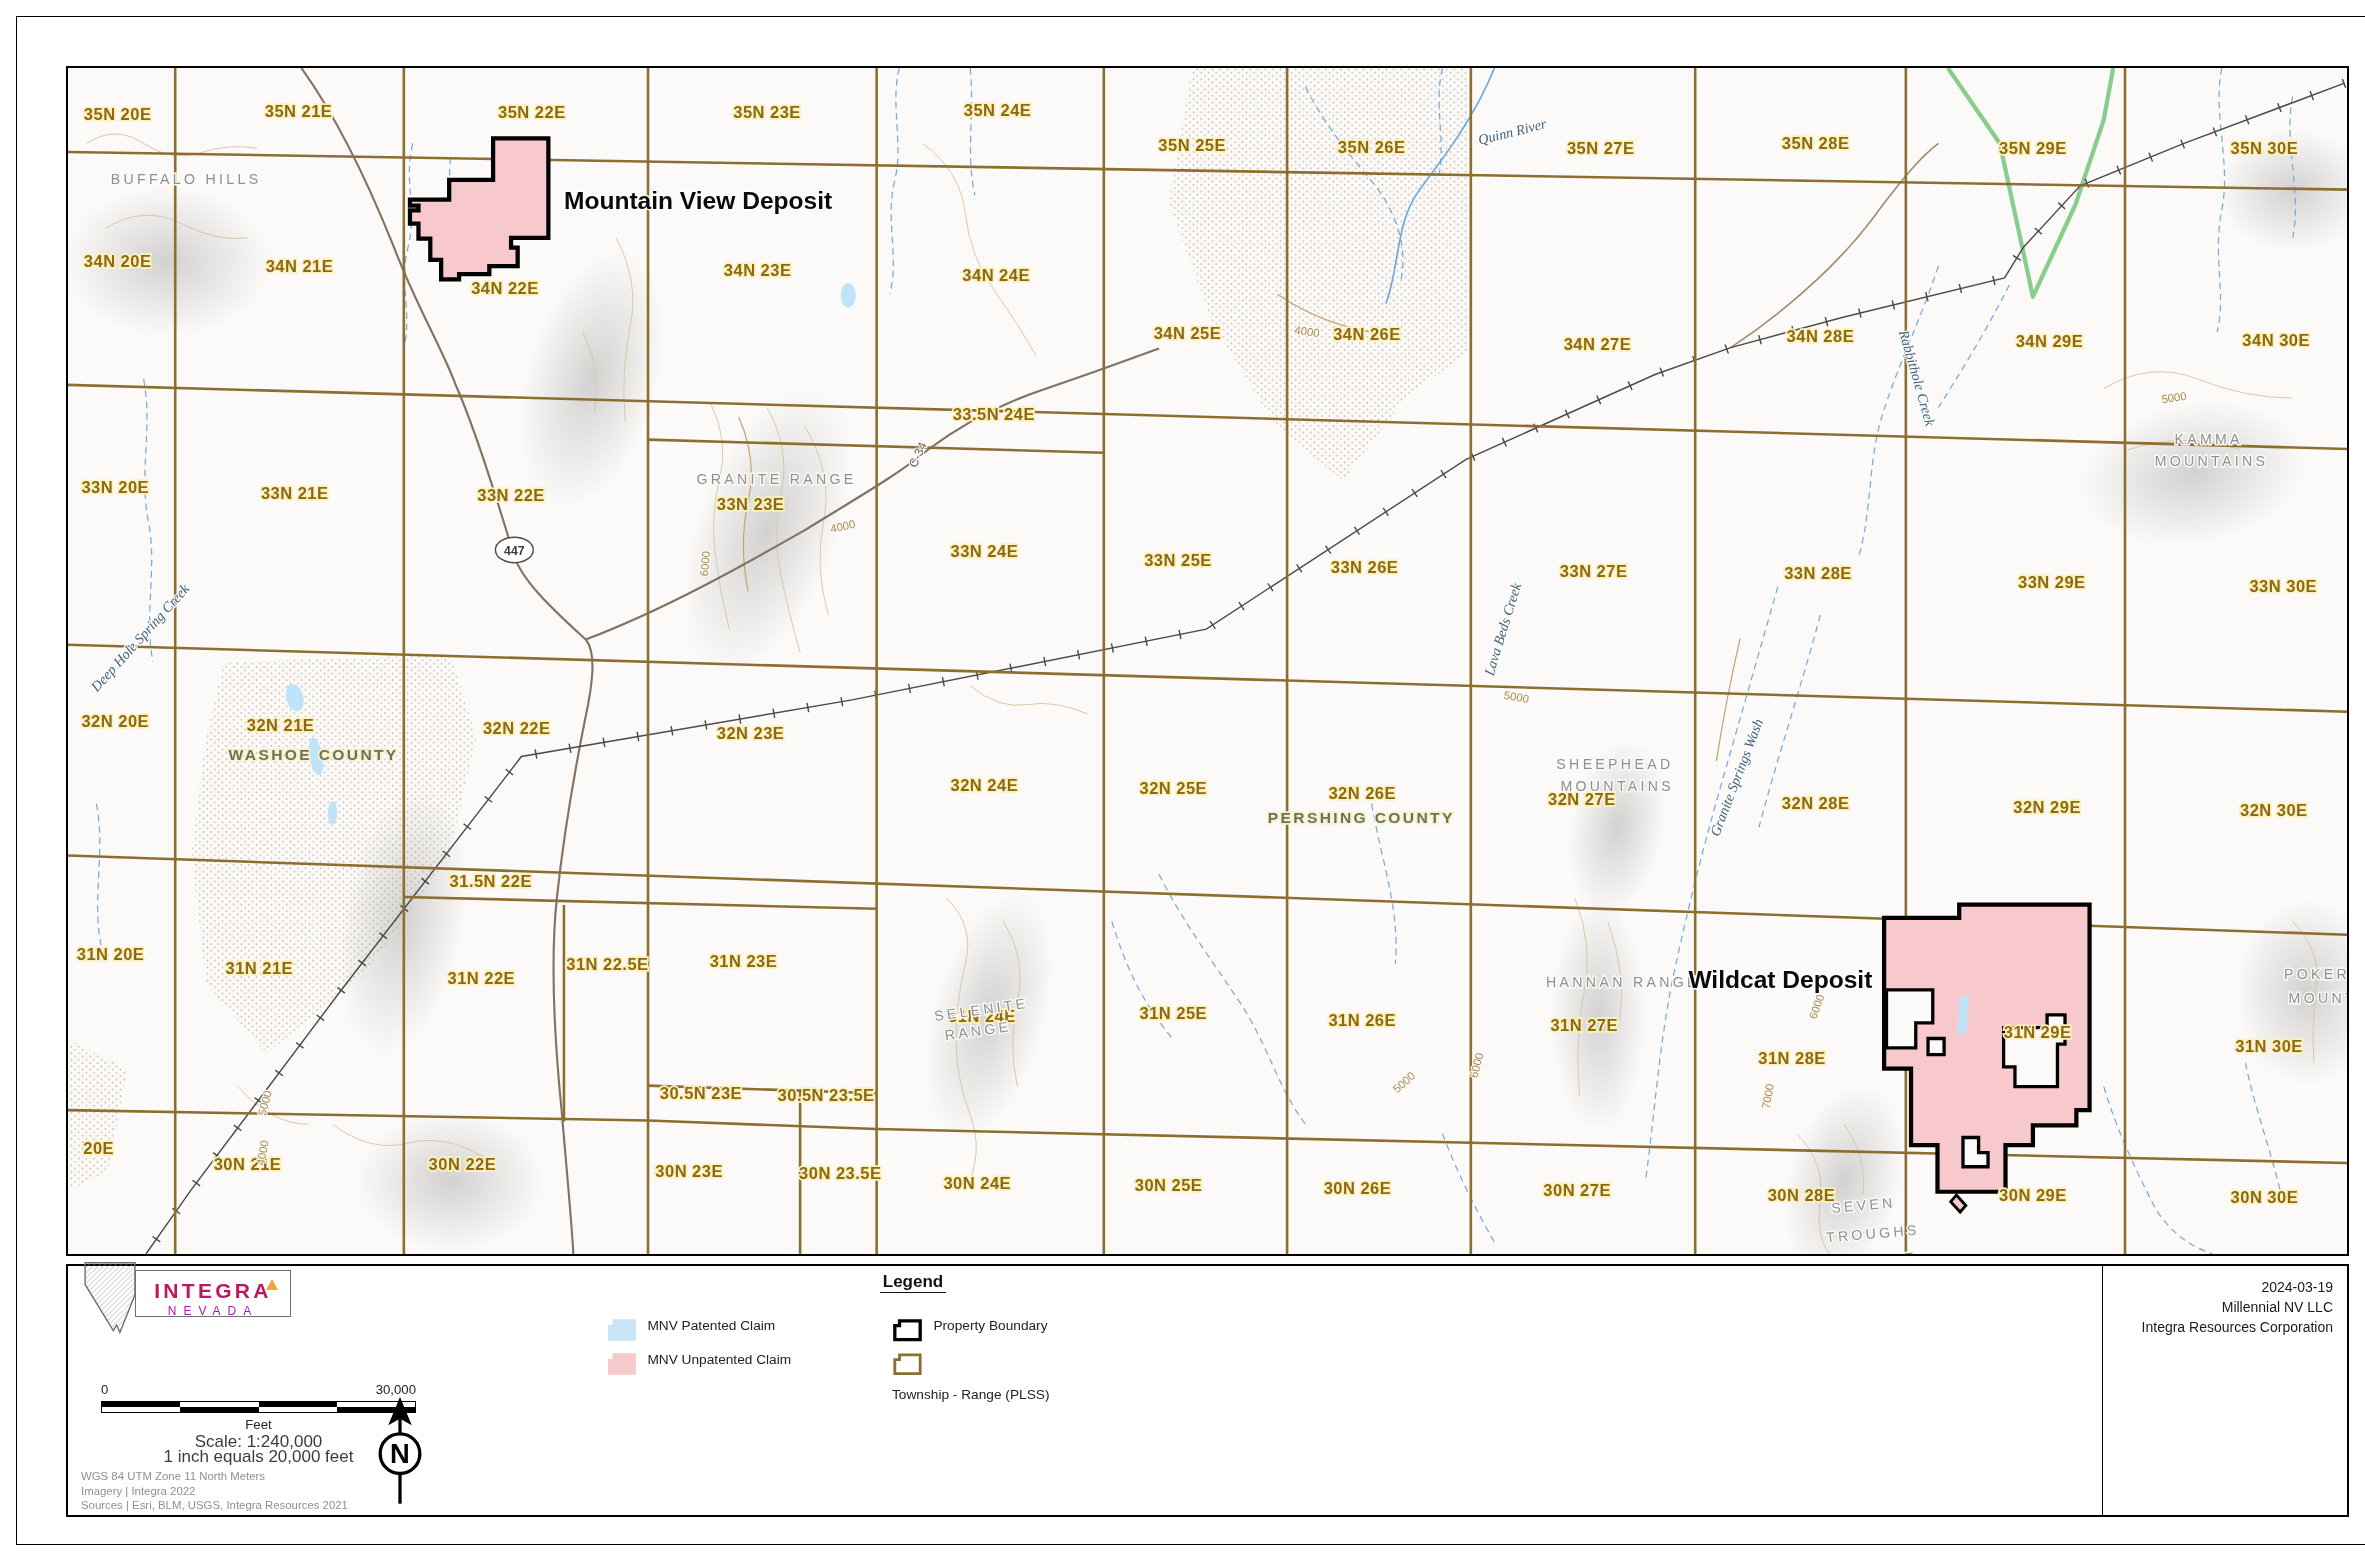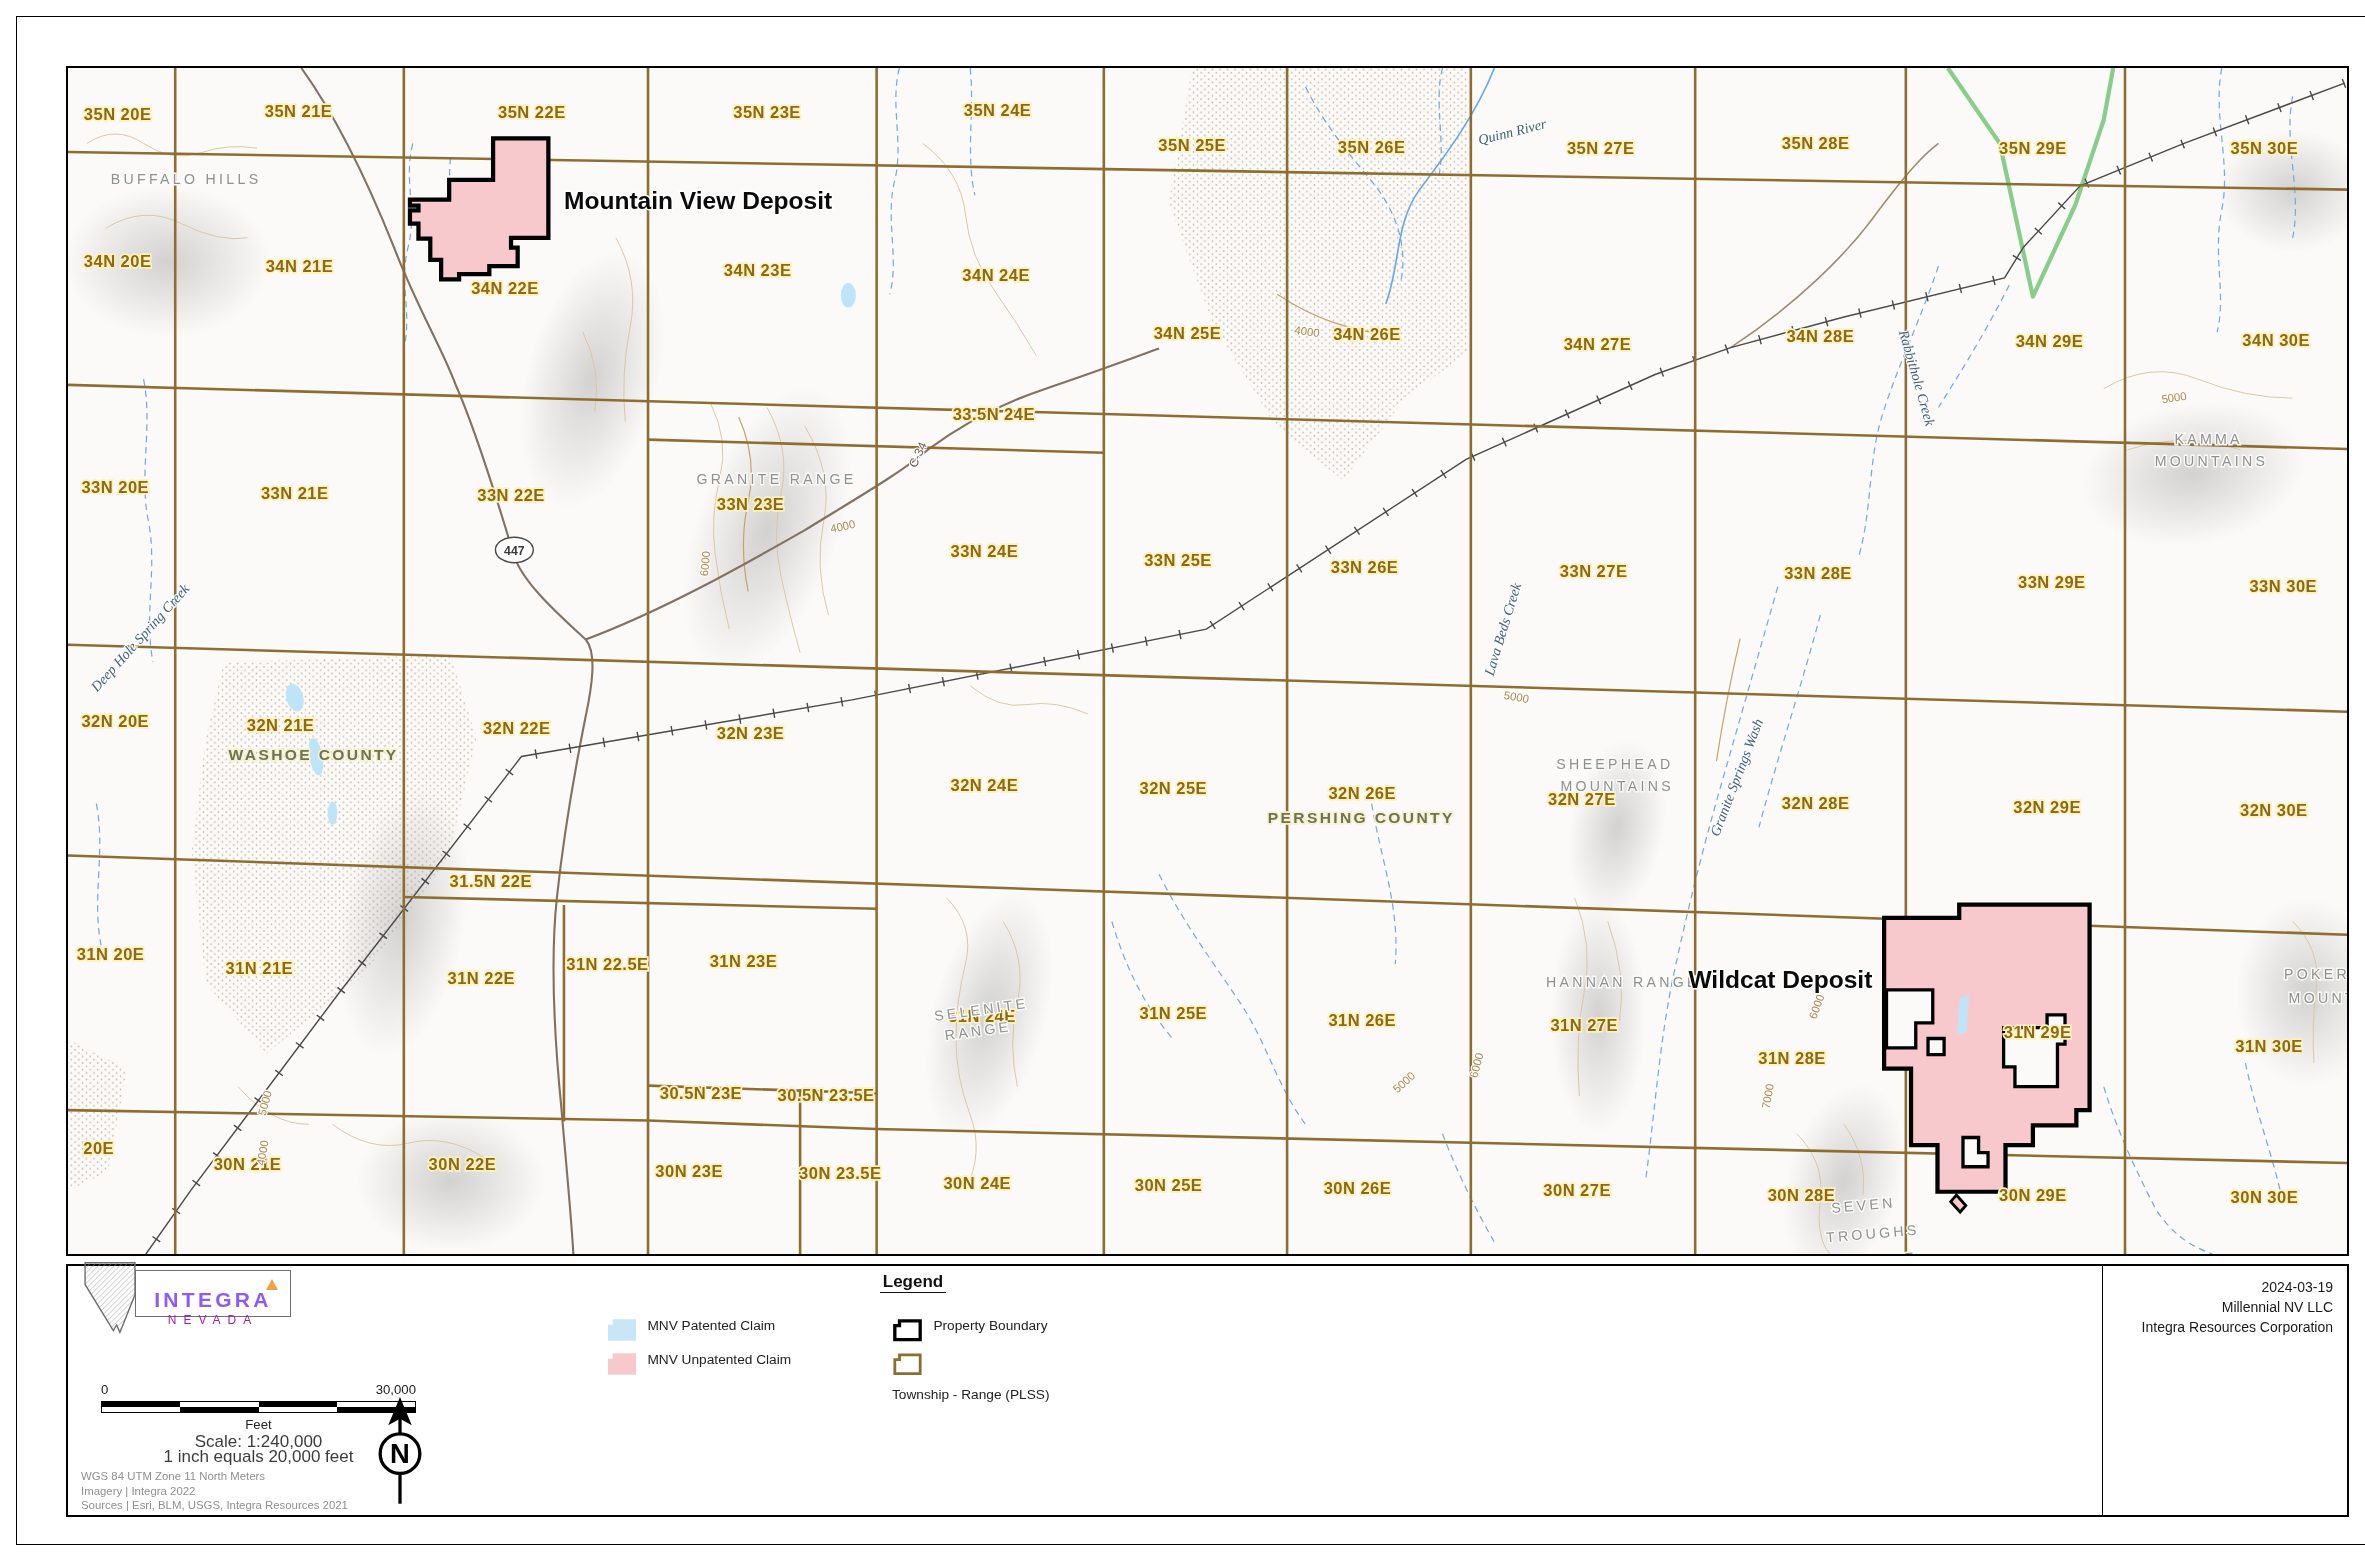--- a/index.html
+++ b/index.html
@@ -22,21 +22,21 @@
   .creek{font-family:"Liberation Serif",serif;font-style:italic;font-size:30px;fill:#41617f;stroke:#fafaf7;stroke-width:5px;paint-order:stroke;}
   .contour{font-size:24px;fill:#ab8851;stroke:#fafaf7;stroke-width:5px;paint-order:stroke;}
   .deposit{font-weight:bold;font-size:52px;fill:#0b0b0b;stroke:#ffffff;stroke-width:6px;paint-order:stroke;}
   .roadlbl{font-size:26px;fill:#6e6258;stroke:#fafaf7;stroke-width:5px;paint-order:stroke;}
   .shieldtxt{font-weight:bold;font-size:26px;fill:#3a3a3a;}
 
   
   .abs{position:absolute;}
   .logo-box{position:absolute;left:135px;top:1270px;width:156px;height:47px;border:1.4px solid #6f6f6f;
             background:#fff;box-sizing:border-box;text-align:center;}
-  .logo-integra{margin-top:17px;font-size:21px;font-weight:bold;color:#8b5cf6;letter-spacing:3.3px;}
+  .logo-integra{margin-top:8px;font-size:21px;font-weight:bold;color:#be185d;letter-spacing:3.3px;}
   .logo-nevada{font-size:12px;color:#a21caf;letter-spacing:7px;margin-top:0.9px;}
   .logo-tri{position:absolute;right:12.3px;top:7.6px;width:0;height:0;
             border-left:6.2px solid transparent;border-right:6.2px solid transparent;
             border-bottom:11px solid #f2a33c;}
   .sb-labels{position:absolute;left:101px;top:1382px;width:315px;font-size:13.2px;color:#222;}
   .sb-0{float:left;} .sb-30000{float:right;}
   .sbar{position:absolute;left:101px;top:1401px;width:315px;height:12.3px;border:1.4px solid #000;
         box-sizing:border-box;display:grid;grid-template-columns:repeat(4,1fr);grid-template-rows:1fr 1fr;}
   .sbar div{border:0;} .cB{background:#000;} .cW{background:#fff;}
   .sb-feet{position:absolute;left:101px;top:1417px;width:315px;text-align:center;font-size:13.2px;color:#222;}

